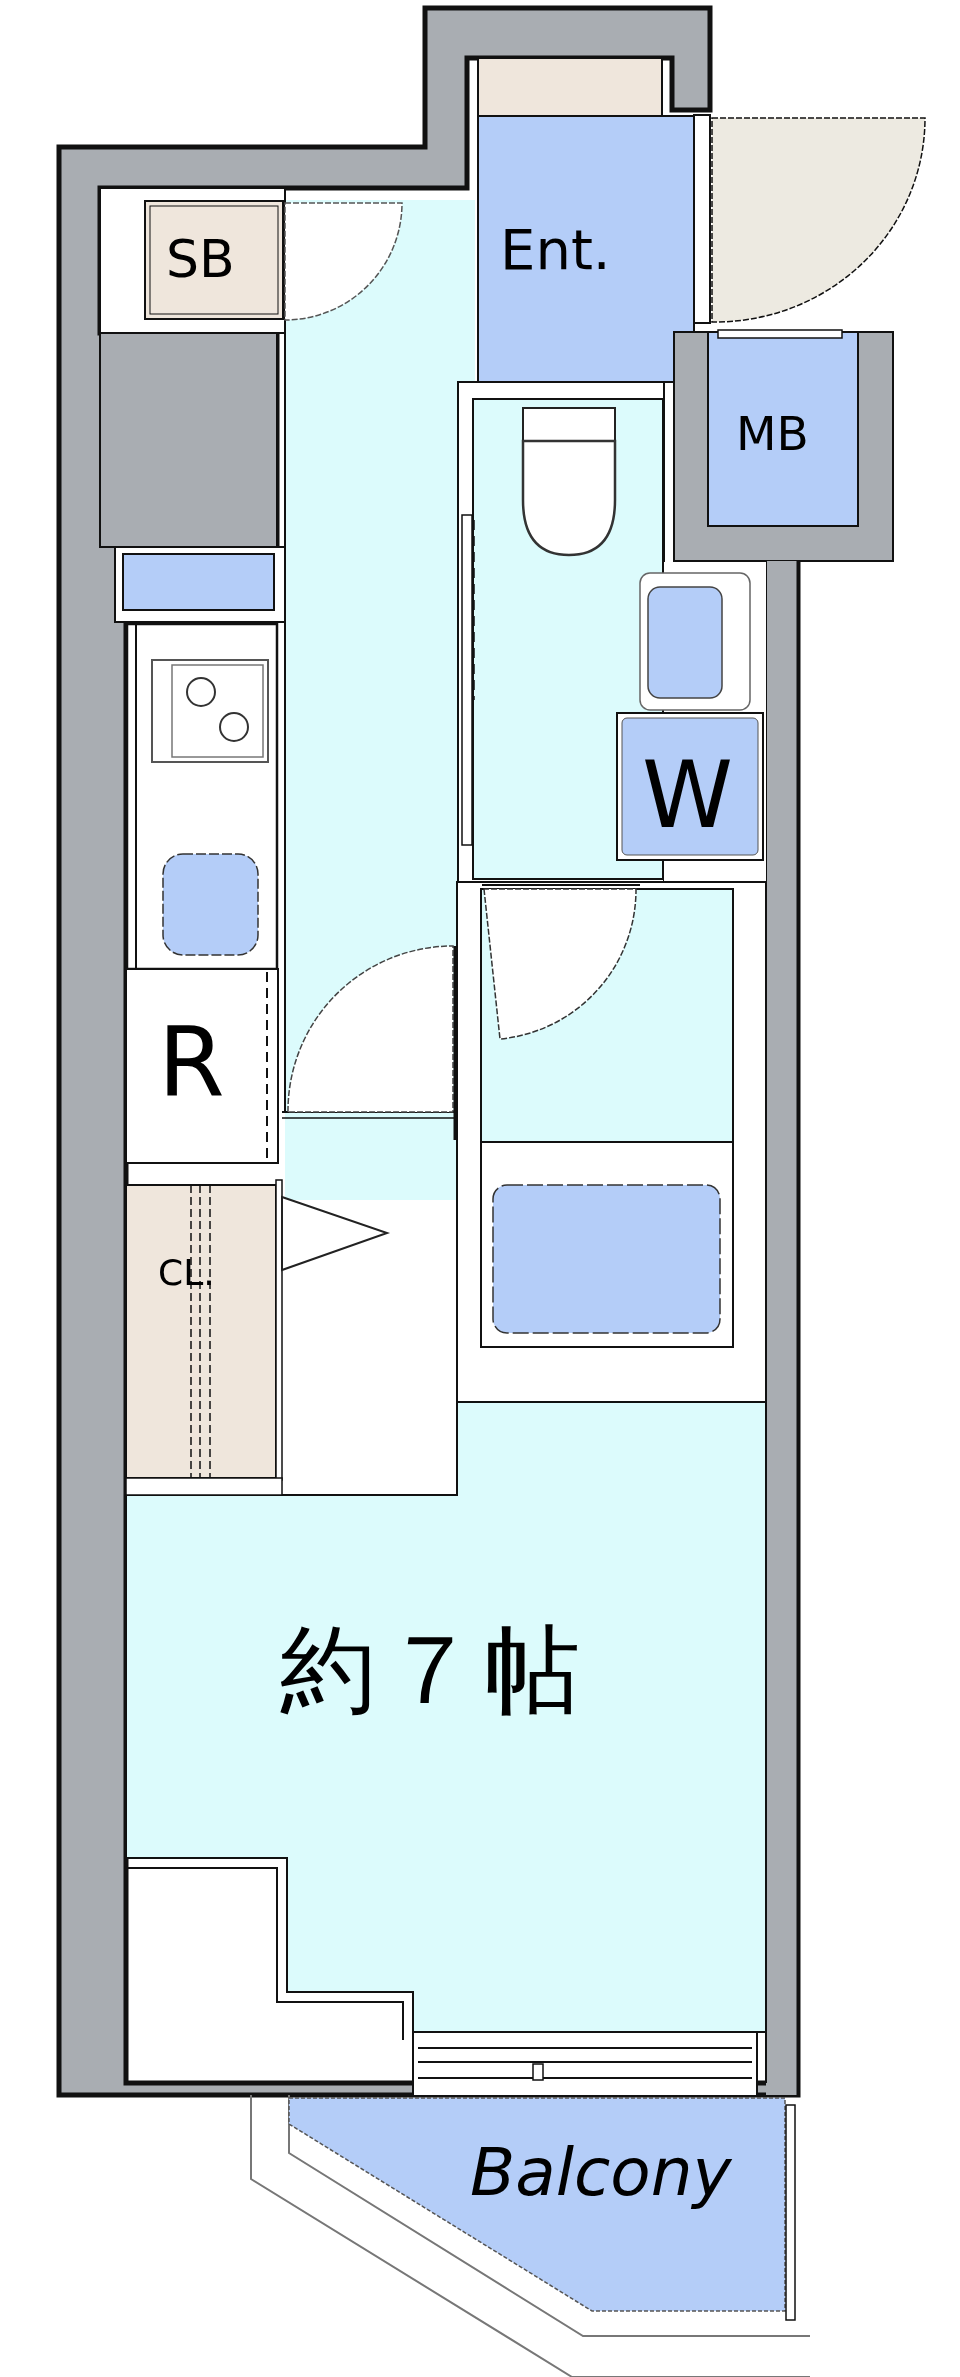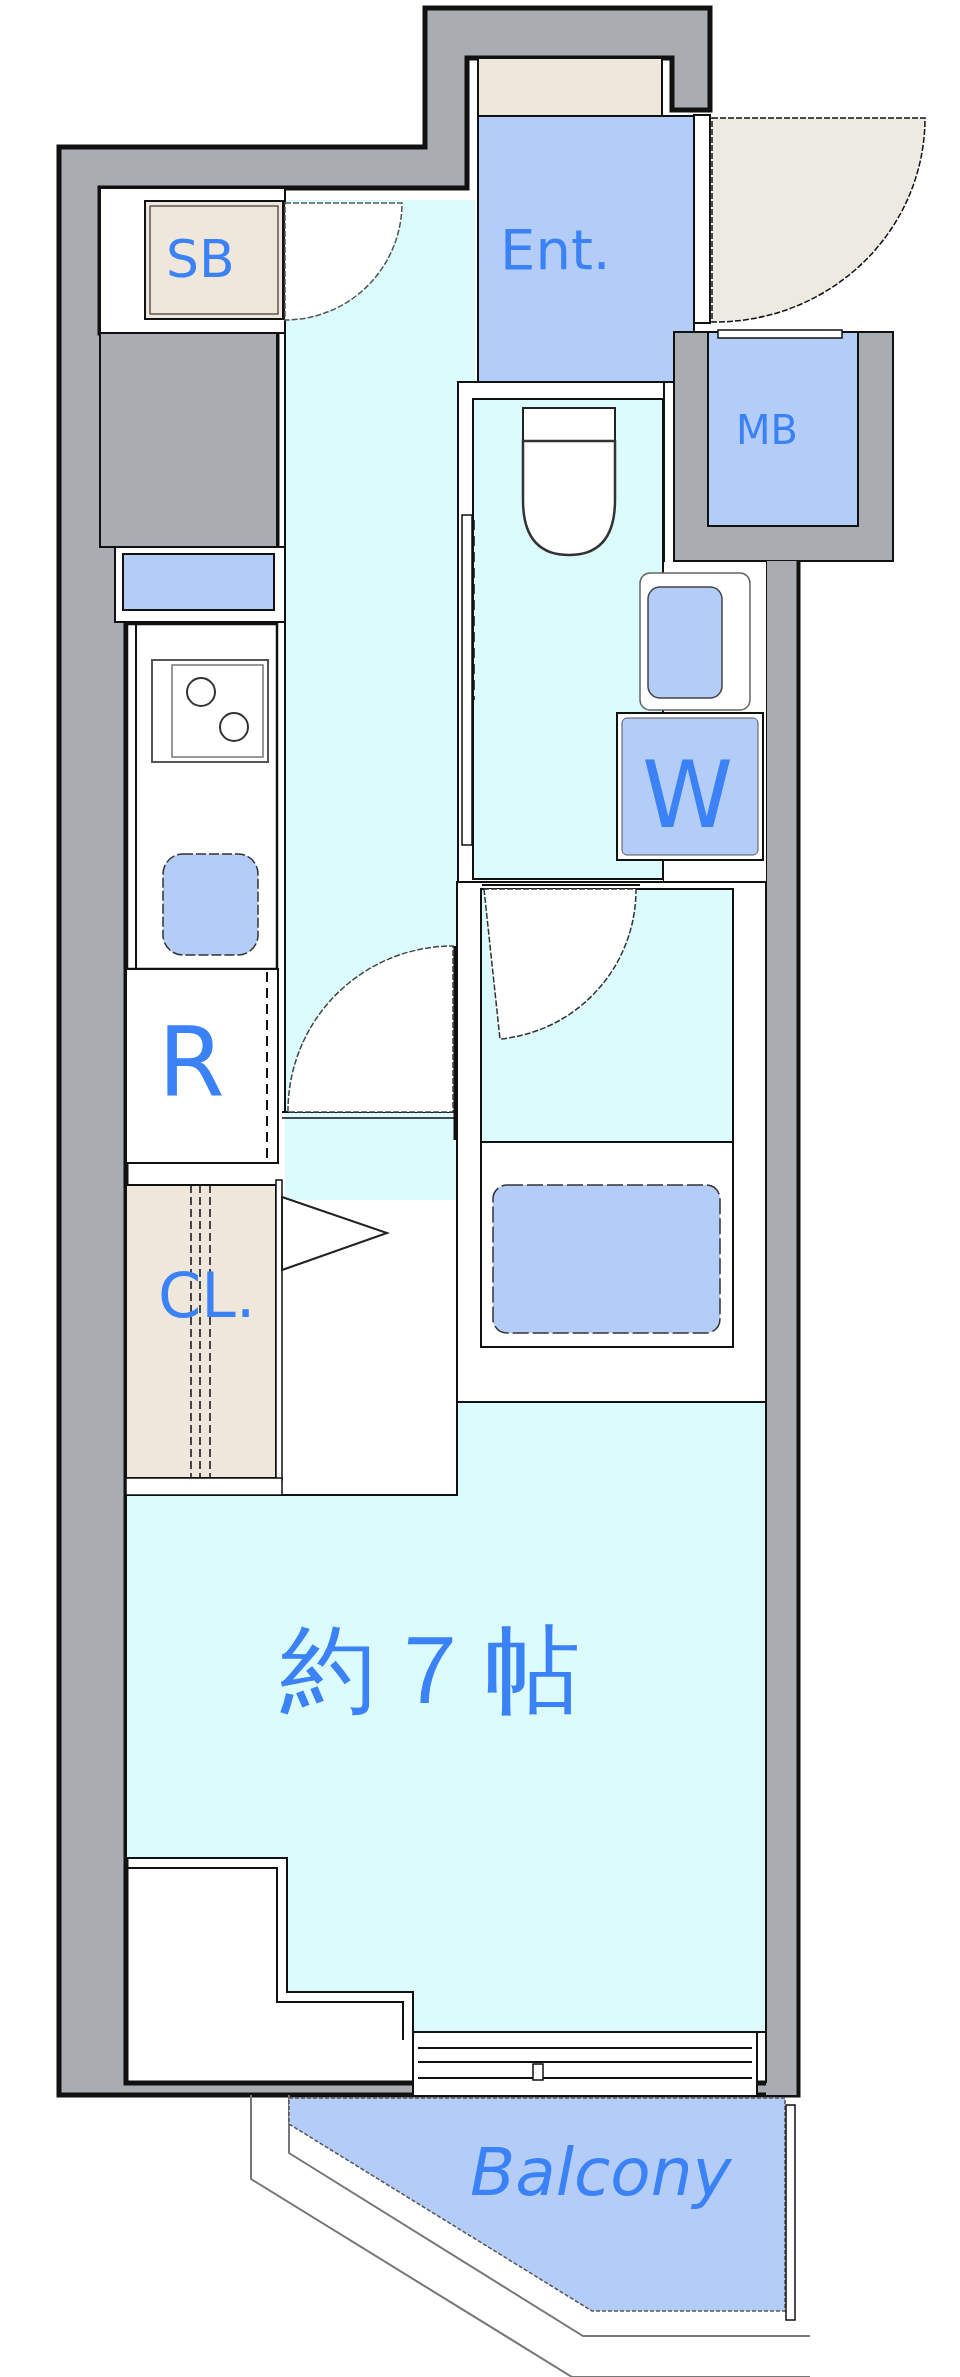--- a/index.html
+++ b/index.html
@@ -1,24 +1,24 @@
 <!DOCTYPE html>
 <html><head>
 <meta charset="utf-8">
 <style>
   html, body { margin: 0; padding: 0; background: #ffffff; }
   body { width: 960px; height: 2377px; overflow: hidden; position: relative; }
   svg { position: absolute; left: 0; top: 0; }
-  .lbl { position: absolute; font-family: "DejaVu Sans", sans-serif; color: #3b82f6; white-space: nowrap; line-height: 1; }
+  .lbl { position: absolute; font-family: "DejaVu Sans", sans-serif; color: #000000; white-space: nowrap; line-height: 1; }
   #lbl-sb { left: 166px; top: 233px; font-size: 52px; }
   #lbl-ent { left: 500px; top: 222px; font-size: 56px; }
-  #lbl-mb { left: 736px; top: 410px; font-size: 40px; }
+  #lbl-mb { left: 736px; top: 410px; font-size: 47px; }
   #lbl-w { left: 642px; top: 750px; font-size: 92px; }
   #lbl-r { left: 158px; top: 1015px; font-size: 96px; }
-  #lbl-cl { left: 158px; top: 1255px; font-size: 62px; margin-top: 10px; }
+  #lbl-cl { left: 158px; top: 1255px; font-size: 36px; }
   #lbl-room { left: 280px; top: 1622px; font-size: 96px; font-family: "DejaVu Sans", sans-serif; letter-spacing: 6px; }
   #lbl-balcony { left: 470px; top: 2140px; font-size: 66px; font-style: italic; }
 </style>
 </head>
 <body>
 
 <svg width="960" height="2377" viewBox="0 0 960 2377">
 
   <path d="M59,147 L425,147 L425,8 L710,8 L710,110 L672,110 L672,58 L467,58 L467,188 L100,188 L100,333 L277,333 L277,547 L126,547 L126,2083 L776,2083 L776,561 L798,561 L798,2095 L59,2095 Z" fill="#a9adb2" stroke="#111" stroke-width="5"></path>
 

